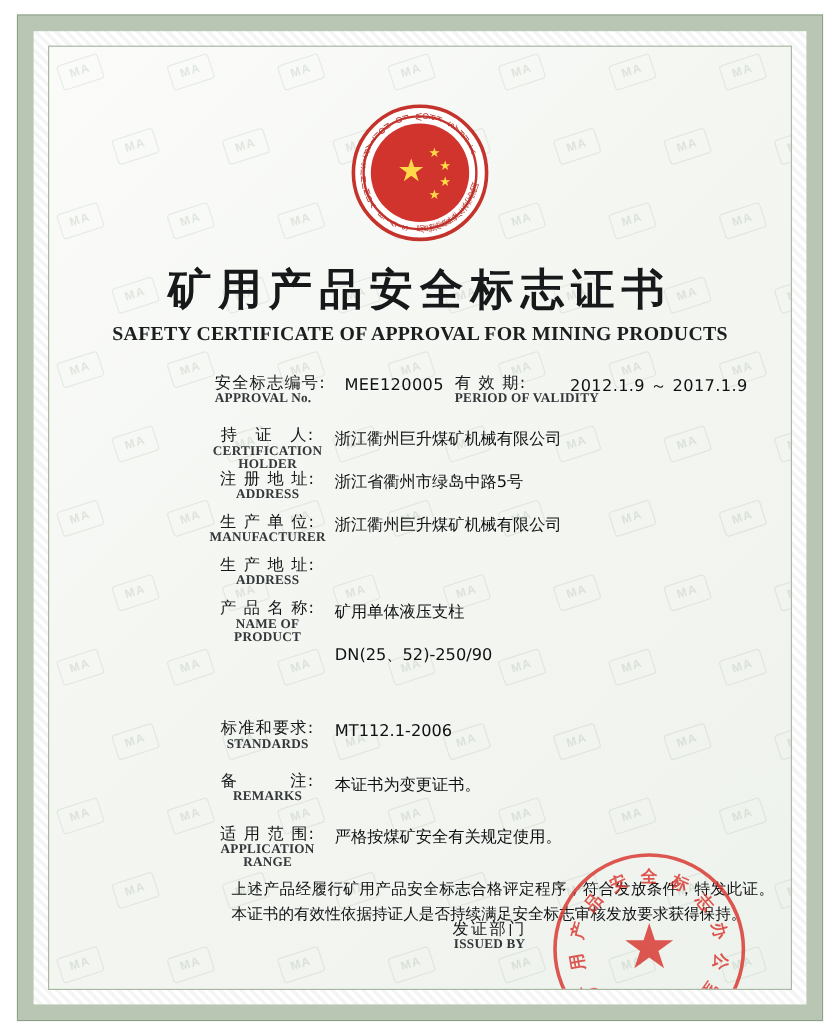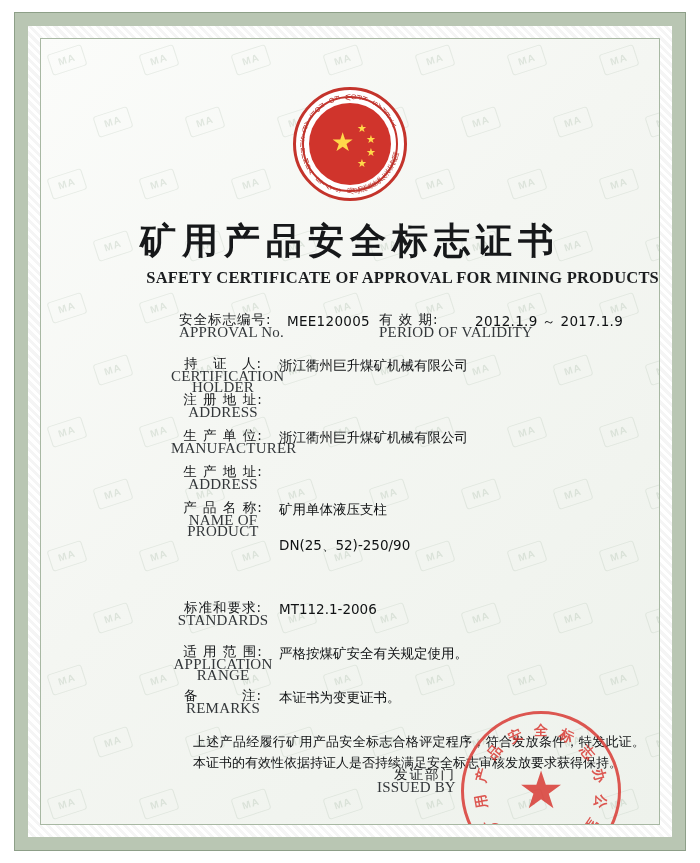--- a/index.html
+++ b/index.html
@@ -130,21 +130,21 @@
     font-family: "DejaVu Sans", sans-serif;
     font-size: 36px;
     font-weight: bold;
     letter-spacing: 6px;
     color: #16181a;
   }
   .title-en {
     position: absolute;
     left: 0; right: 0;
     top: 229px;
-    text-align: right;
+    text-align: center;
     font-family: "Liberation Serif", serif;
     font-size: 16.5px;
     font-weight: bold;
     letter-spacing: 0.2px;
     color: #1b1d1f;
   }
   
   .row-approval {
     position: absolute;
     left: 138px;
@@ -155,25 +155,26 @@
   .lbl-cn {
     font-family: "DejaVu Sans", sans-serif;
     font-size: 13.5px;
     color: #16181a;
     letter-spacing: 1px;
     display: block;
     line-height: 16px;
   }
   .lbl-en {
     font-family: "Liberation Serif", serif;
-    font-size: 15px;
+    font-size: 11px;
     color: #33373a;
     letter-spacing: 0.2px;
     display: block;
     line-height: 11px;
+    font-weight: bold;
   }
   .val {
     font-family: "DejaVu Sans", sans-serif;
     font-size: 13.5px;
     color: #0f1113;
     letter-spacing: 0.3px;
   }
   .approval-label {
     position: absolute;
     left: 0;
@@ -238,21 +239,21 @@
     font-size: 13px;
     line-height: 21px;
     color: #101214;
     text-align: justify;
   }
   
   .issuer {
     position: absolute;
     left: 336px;
     top: 727px;
-    text-align: right;
+    text-align: center;
   }
   .issuer .lbl-cn { letter-spacing: 2px; }
   
   .seal {
     position: absolute;
     left: 420px;
     top: 672px;
     width: 160px;
     height: 160px;
     opacity: 0.82;
@@ -474,20 +475,21 @@
           <span class="lbl-cn">持　证　人:</span>
           <span class="lbl-en">CERTIFICATION HOLDER</span>
         </div>
         <div class="fval">浙江衢州巨升煤矿机械有限公司</div>
       </div>
       <div class="field">
         <div class="labels">
           <span class="lbl-cn">注 册 地 址:</span>
           <span class="lbl-en">ADDRESS</span>
         </div>
+        <div class="fval">浙江省衢州市绿岛中路5号</div>
       </div>
       <div class="field">
         <div class="labels">
           <span class="lbl-cn">生 产 单 位:</span>
           <span class="lbl-en">MANUFACTURER</span>
         </div>
         <div class="fval">浙江衢州巨升煤矿机械有限公司</div>
       </div>
       <div class="field">
         <div class="labels">
@@ -510,31 +512,31 @@
     <div class="fields2">
       <div class="field">
         <div class="labels">
           <span class="lbl-cn">标准和要求:</span>
           <span class="lbl-en">STANDARDS</span>
         </div>
         <div class="fval">MT112.1-2006</div>
       </div>
       <div class="field">
         <div class="labels">
+          <span class="lbl-cn">备　　　注:</span>
+          <span class="lbl-en">REMARKS</span>
+        </div>
+        <div class="fval">本证书为变更证书。</div>
+      </div>
+      <div class="field">
+        <div class="labels">
           <span class="lbl-cn">适 用 范 围:</span>
           <span class="lbl-en">APPLICATION RANGE</span>
         </div>
         <div class="fval">严格按煤矿安全有关规定使用。</div>
-      </div>
-      <div class="field">
-        <div class="labels">
-          <span class="lbl-cn">备　　　注:</span>
-          <span class="lbl-en">REMARKS</span>
-        </div>
-        <div class="fval">本证书为变更证书。</div>
       </div>
     </div>
 
     <div class="para">上述产品经履行矿用产品安全标志合格评定程序，符合发放条件，特发此证。本证书的有效性依据持证人是否持续满足安全标志审核发放要求获得保持。</div>
 
     <div class="issuer">
       <span class="lbl-cn">发证部门</span>
       <span class="lbl-en">ISSUED BY</span>
     </div>
 

